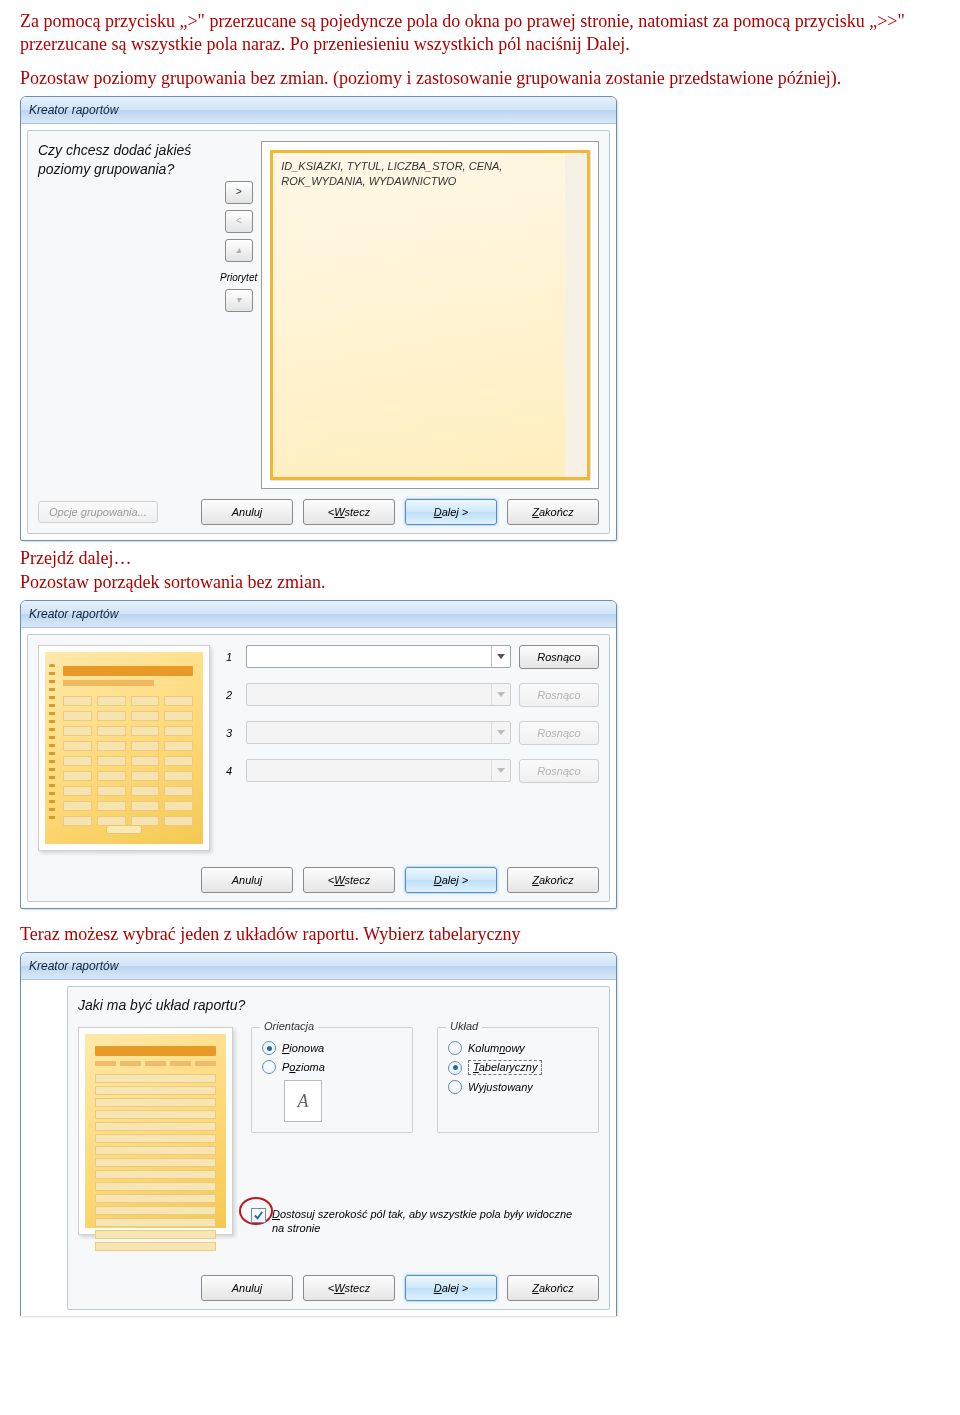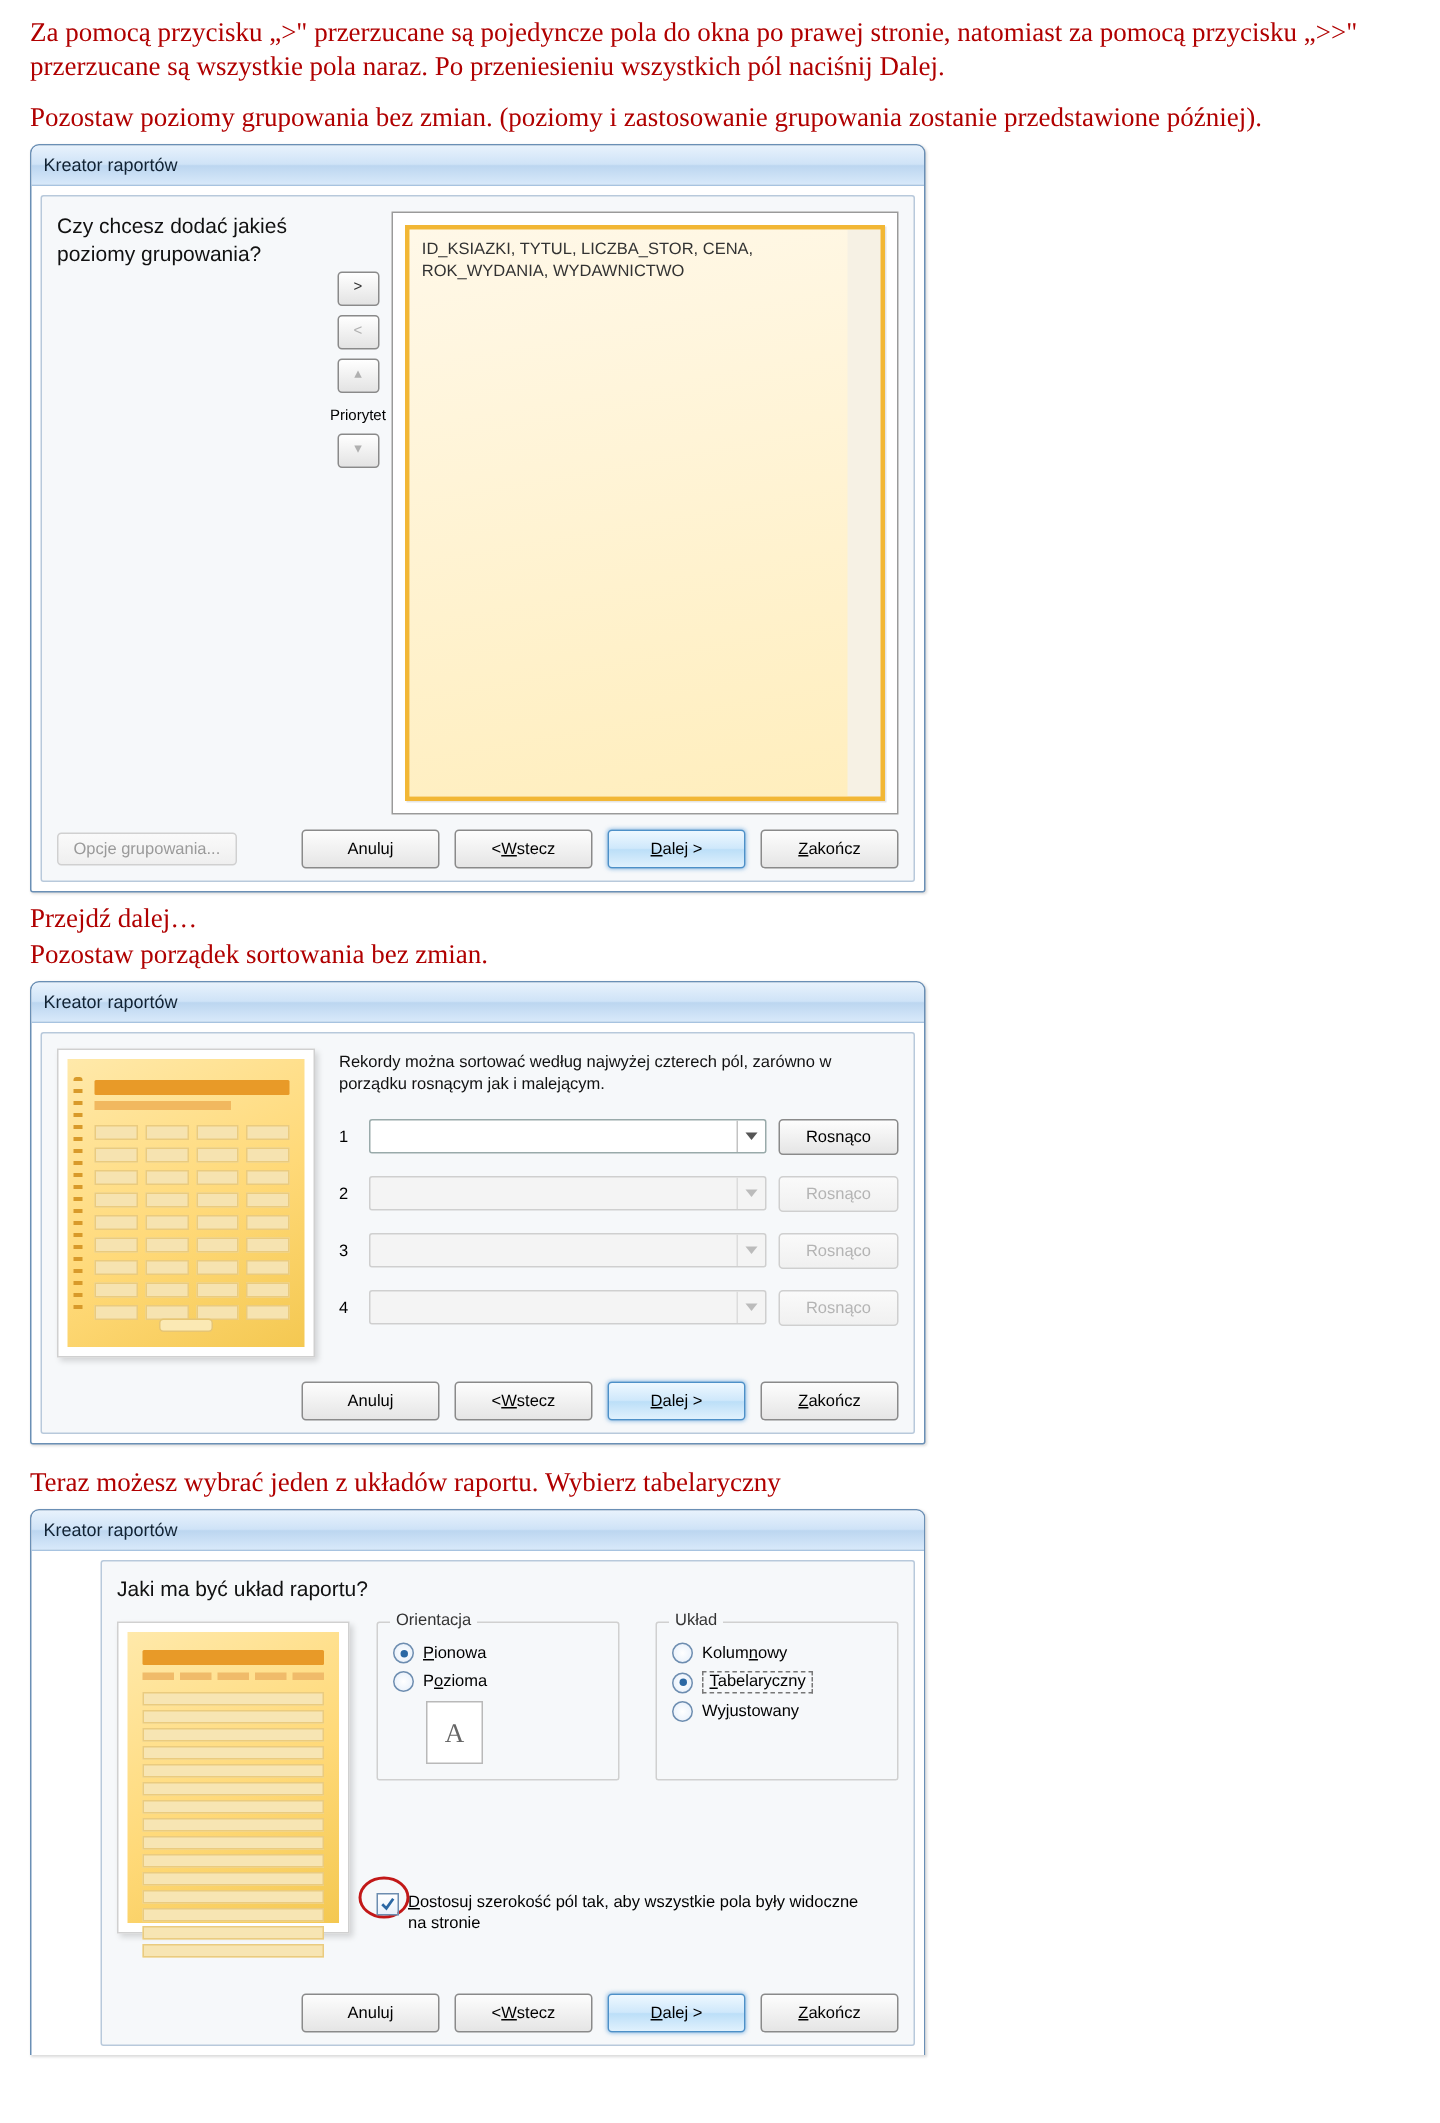--- a/index.html
+++ b/index.html
@@ -16,20 +16,21 @@
   .dialog {
     width: 595px;
     border: 1px solid #6a8fb5;
     border-radius: 6px 6px 2px 2px;
     box-shadow: 1px 1px 2px rgba(0,0,0,0.15);
     background: #fff;
     font-family: "Segoe UI", Tahoma, sans-serif;
     font-size: 11px;
     margin: 2px 0 6px 0;
     overflow: hidden;
+    font-style: italic;
   }
   .titlebar {
     height: 26px;
     background: linear-gradient(#e8f2fc, #cfe3f7 48%, #bcd6f0 52%, #d8e9fa);
     border-bottom: 1px solid #a7c3e0;
     display: flex; align-items: center;
     padding: 0 8px;
     color: #123;
     font-size: 12px;
   }
@@ -59,21 +60,21 @@
     border-radius: 3px;
     background: linear-gradient(#fff,#e3e3e3);
     font-size: 10px; line-height: 19px; text-align: center;
     color: #333;
   }
   .sqbtn.disabled { color: #b0b0b0; }
   .preview-pane {
     flex: 1;
     border: 1px solid #9a9a9a;
     background: #fff;
-    height: 402px;
+    height: 348px;
     position: relative;
     padding: 8px;
     box-sizing: border-box;
   }
   .preview-inner {
     border: 3px solid #f2b735;
     background: linear-gradient(170deg,#fff8e8,#ffeebd);
     height: 100%;
     box-sizing: border-box;
     padding: 6px 8px;
@@ -321,21 +322,20 @@
           <div class="row">
               <div class="cell"></div>
               <div class="cell"></div>
               <div class="cell"></div>
               <div class="cell"></div>
             </div>
           <div class="slot"></div>
         </div>
       </div>
       <div class="d2-right">
-        <div class="d2-desc">Rekordy można sortować według najwyżej czterech pól, zarówno w porządku rosnącym jak i malejącym.</div>
         <div class="sort-row">
           <span class="num">1</span>
           <div class="combo">
               <div class="arrow">
                 <div class="tri"></div>
               </div>
             </div>
           <div class="orderbtn">Rosnąco</div>
         </div>
         <div class="sort-row">

